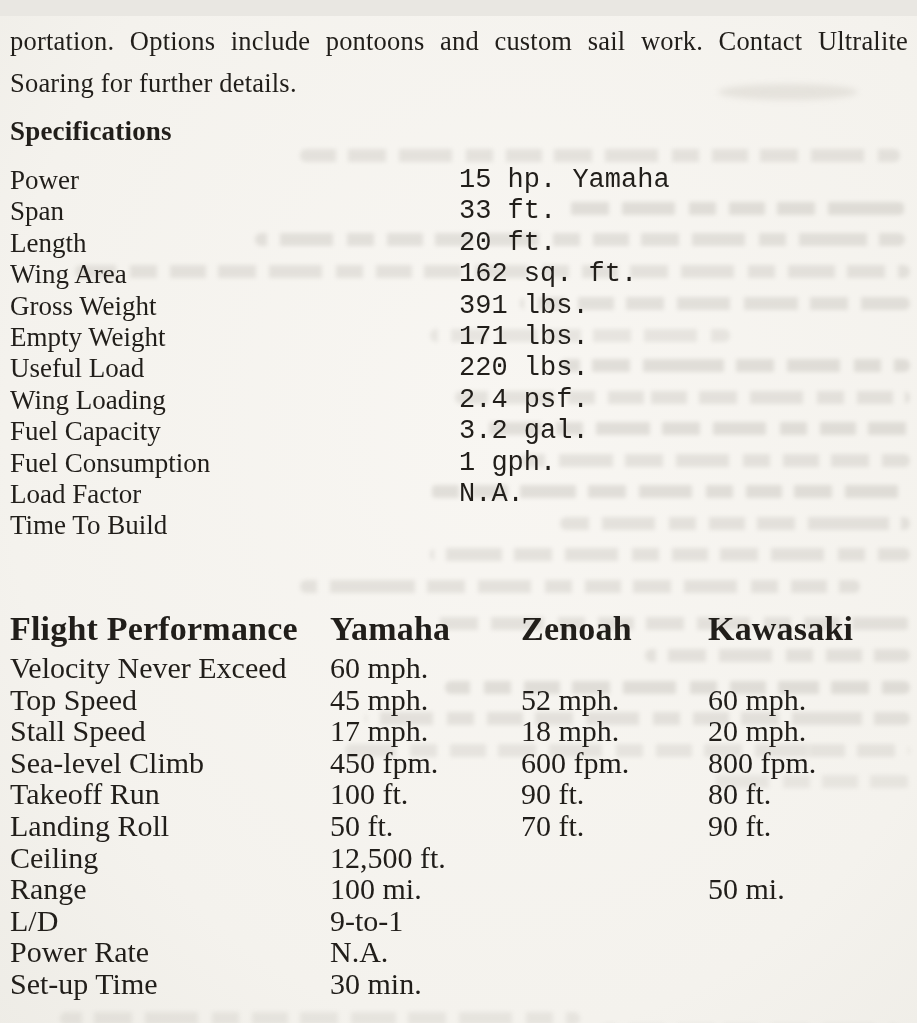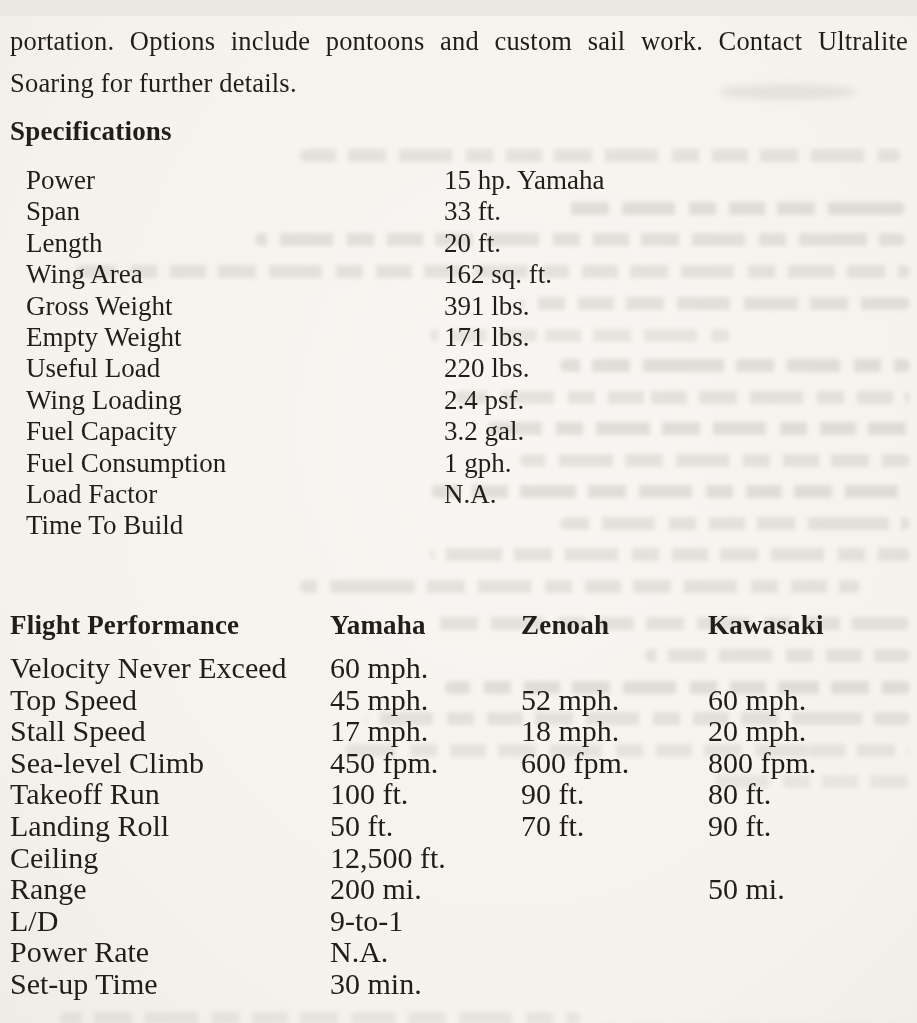--- a/index.html
+++ b/index.html
@@ -31,24 +31,24 @@
   }
   .para .l1{text-align:justify;text-align-last:justify;}
   .para .l2{text-align:left;}
   .sec-heading{
     position:absolute;left:10px;margin:0;
     font-size:27px;font-weight:700;letter-spacing:.2px;
   }
   #specs-heading{top:100px;text-align:center;}
   #spec-rows{position:absolute;top:149px;left:10px;width:898px;}
   .spec-row{position:relative;height:31.4px;font-size:27px;line-height:31.4px;}
-  .spec-row .lab{position:absolute;left:16px;}
-  .spec-row .val{position:absolute;left:434px;}
+  .spec-row .lab{position:absolute;left:0;}
+  .spec-row .val{position:absolute;left:449px;font-family:Liberation Mono, monospace;}
   .fp-header{position:absolute;top:594px;left:0;width:917px;height:34px;
-    font-size:27px;font-weight:700;letter-spacing:.2px;}
+    font-size:34px;font-weight:700;letter-spacing:.2px;}
   .fp-header span{position:absolute;top:0;}
   .fp-header .h-label{left:10px;}
   .fp-header .c1{left:330px;}
   .fp-header .c2{left:521px;}
   .fp-header .c3{left:708px;}
   #fp-rows{position:absolute;top:636px;left:10px;width:898px;}
   .fp-row{position:relative;height:31.6px;font-size:30px;line-height:31.6px;}
   .fp-row .lab{position:absolute;left:0;}
   .fp-row .v1{position:absolute;left:320px;}
   .fp-row .v2{position:absolute;left:511px;}
@@ -186,21 +186,21 @@
           <span class="v1">50 ft.</span>
           <span class="v2">70 ft.</span>
           <span class="v3">90 ft.</span>
         </div>
         <div class="fp-row">
           <span class="lab">Ceiling</span>
           <span class="v1">12,500 ft.</span>
         </div>
         <div class="fp-row">
           <span class="lab">Range</span>
-          <span class="v1">200 mi.</span>
+          <span class="v1">100 mi.</span>
           <span class="v3">50 mi.</span>
         </div>
         <div class="fp-row">
           <span class="lab">L/D</span>
           <span class="v1">9-to-1</span>
         </div>
         <div class="fp-row">
           <span class="lab">Power Rate</span>
           <span class="v1">N.A.</span>
         </div>

